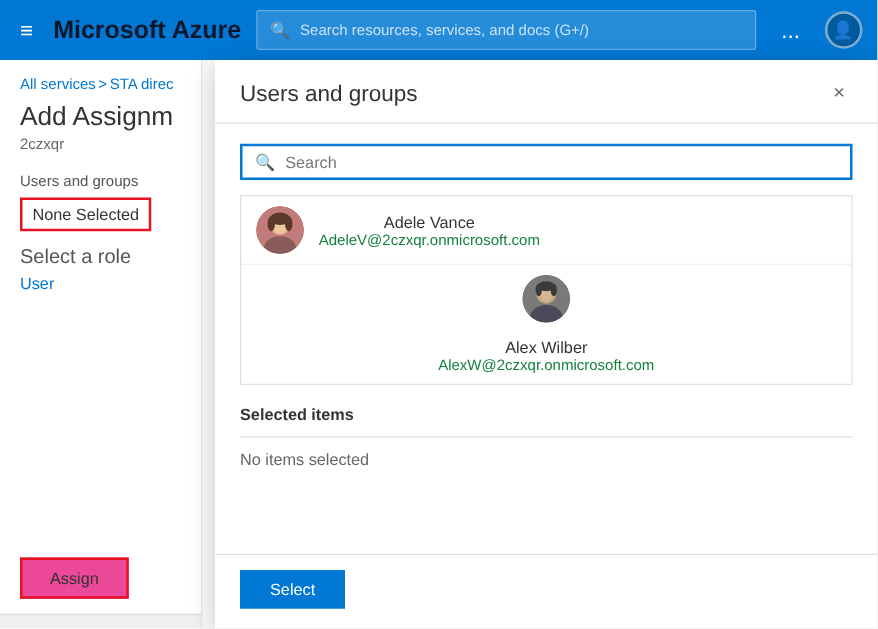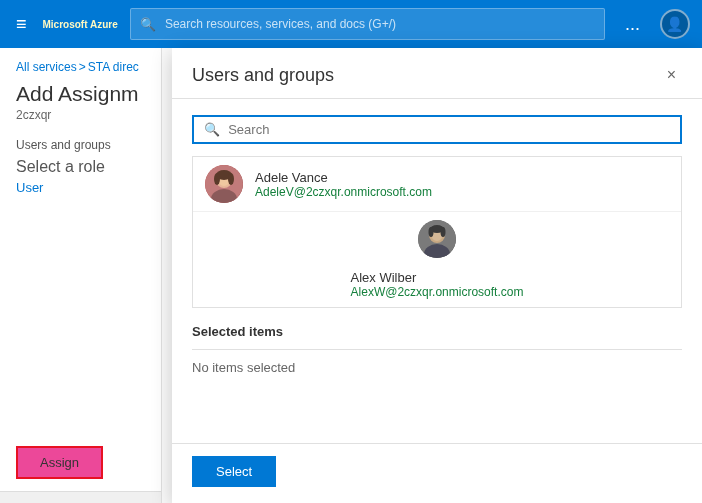--- a/index.html
+++ b/index.html
@@ -14,22 +14,22 @@
       padding: 0 12px;
       gap: 12px;
     }
     .navbar-hamburger {
       color: white;
       font-size: 18px;
       cursor: pointer;
       padding: 4px;
     }
     .navbar-brand {
-      color: #fef9c3;
-      font-size: 10px;
+      color: #0f172a;
+      font-size: 20px;
       font-weight: 600;
       white-space: nowrap;
       text-align: center;
     }
     .navbar-search {
       flex: 1;
       background: rgba(255,255,255,0.15);
       border: 1px solid rgba(255,255,255,0.3);
       border-radius: 2px;
       height: 32px;
@@ -217,20 +217,21 @@
     }
     .search-icon-blue { color: #0078d4; font-size: 13px; }
 
     
     .user-list {
       border: 1px solid #e0e0e0;
       overflow-y: auto;
       max-height: 160px;
       margin-bottom: 16px;
       flex-shrink: 0;
+      text-align: center;
     }
     .user-item {
       display: flex;
       align-items: center;
       padding: 8px 12px;
       border-bottom: 1px solid #f0f0f0;
       cursor: pointer;
       gap: 12px;
     }
     .user-item:last-child { border-bottom: none; flex-direction: column; }
@@ -329,20 +330,21 @@
   <div class="left-panel">
     <div class="breadcrumb">
       <span>All services</span>
       <span class="breadcrumb-sep">&gt;</span>
       <span>STA direc</span>
     </div>
     <div class="page-title">Add Assignm</div>
     <div class="page-subtitle">2czxqr</div>
 
     <div class="section-label">Users and groups</div>
+    <div class="none-selected-box">None Selected</div>
 
     <div class="select-role-label">Select a role</div>
     <div class="user-link">User</div>
 
     <div class="assign-btn-container">
       <button class="assign-btn">Assign</button>
     </div>
 
     <div class="bottom-scrollbar"></div>
   </div>

